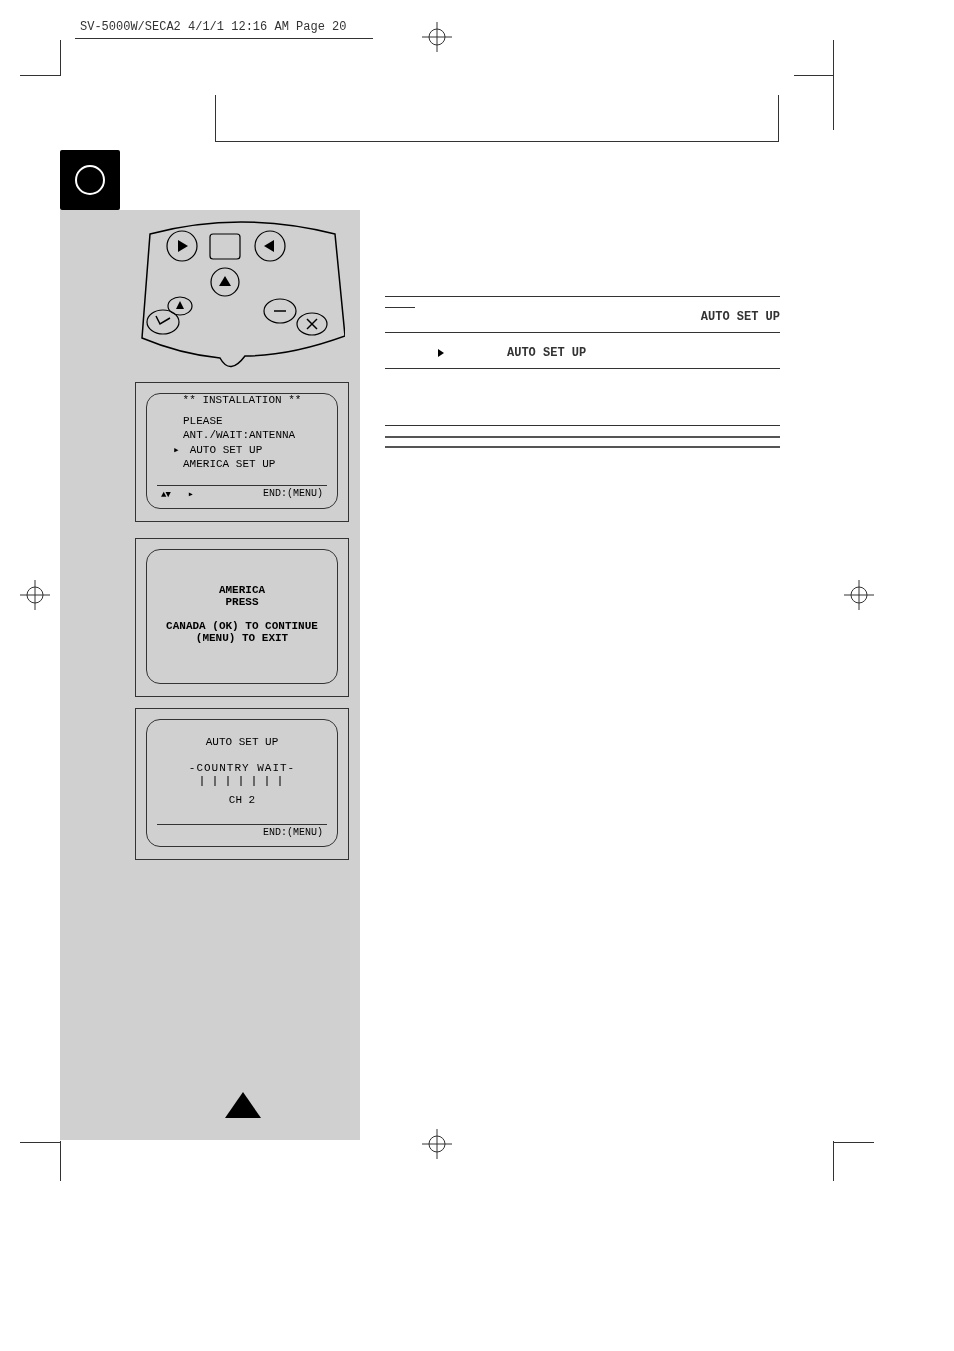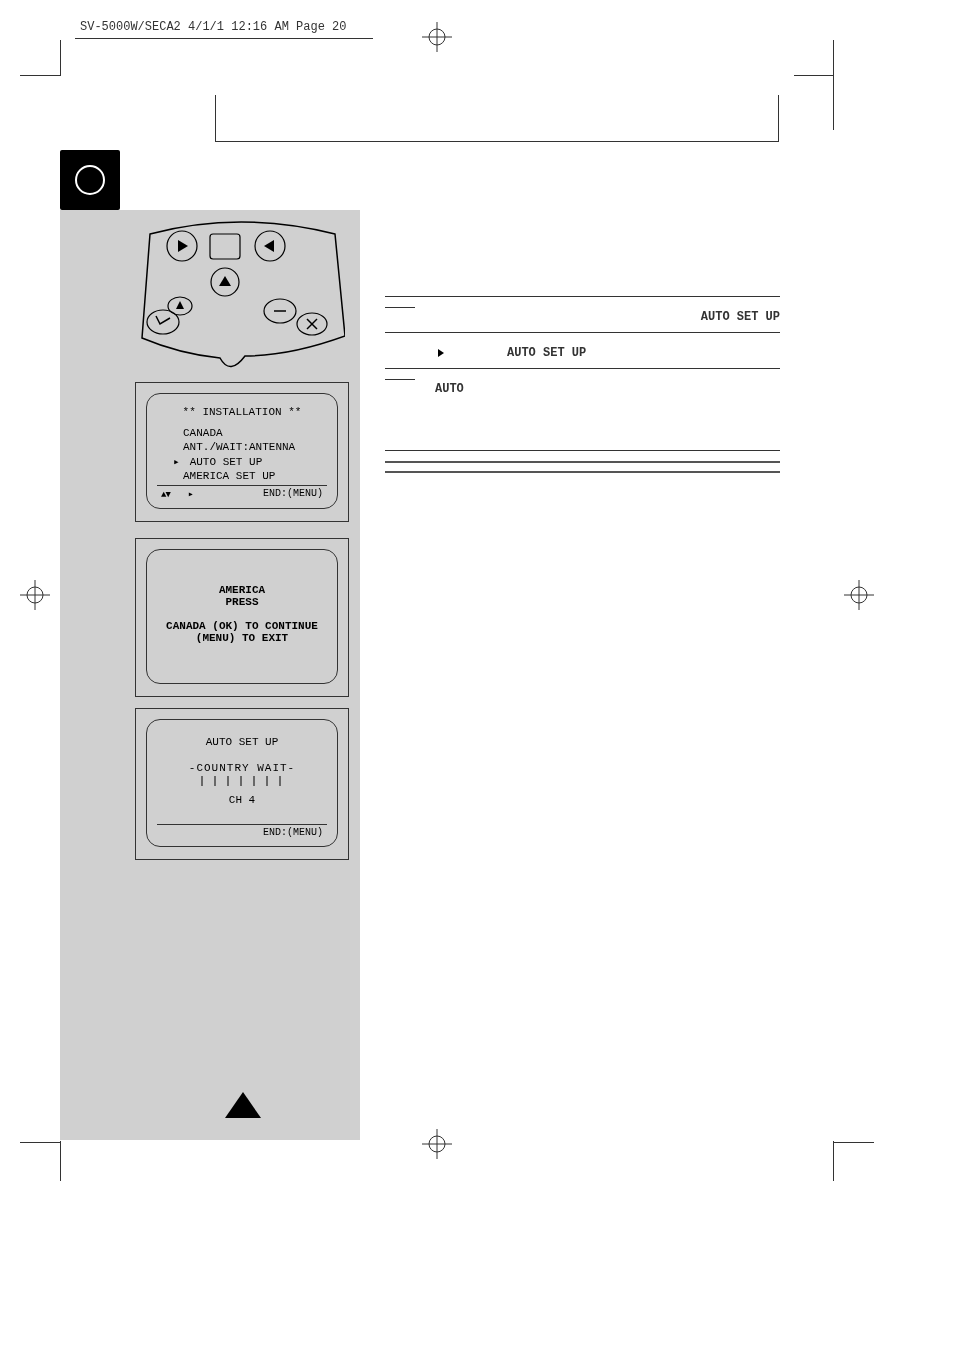--- a/index.html
+++ b/index.html
@@ -107,21 +107,20 @@
       right: 10px;
       top: 10px;
       bottom: 12px;
       background: #d0d0d0;
       border: 1px solid #333;
       border-radius: 14px;
       font-family: "Courier New", monospace;
       font-size: 11px;
       color: #000;
       text-align: center;
-      padding-top: 12px;
     }
     .inner-screen .left-align { text-align: left; padding-left: 36px; line-height: 1.3; }
     .inner-screen .bottom-bar {
       position: absolute;
       bottom: 8px;
       left: 10px;
       right: 10px;
       border-top: 1px solid #333;
       font-size: 10px;
       text-align: left;
@@ -238,21 +237,21 @@
     <line x1="134" y1="95" x2="146" y2="95" stroke="#000" stroke-width="1.5"></line>
     <ellipse cx="172" cy="108" rx="15" ry="11" fill="none" stroke="#000" stroke-width="1.2"></ellipse>
     <line x1="167" y1="103" x2="177" y2="113" stroke="#000" stroke-width="1.5"></line>
     <line x1="177" y1="103" x2="167" y2="113" stroke="#000" stroke-width="1.5"></line>
   </svg>
 
   <div class="screen-box sb1">
     <div class="inner-screen">
       <div style="margin-bottom:8px;">** INSTALLATION **</div>
       <div class="left-align">
-        <div>CANADA</div>
+        <div>PLEASE</div>
         <div>ANT./WAIT:ANTENNA</div>
         <div><span style="position:relative; left:-10px;">▸</span><span>AUTO SET UP</span></div>
         <div>AMERICA SET UP</div>
       </div>
       <div class="bottom-bar">
         <span><span class="ud-arrows">▲▼</span>&nbsp;&nbsp;&nbsp;▸</span>
         <span>END:(MENU)</span>
       </div>
     </div>
   </div>
@@ -275,21 +274,21 @@
       <svg width="90" height="14" viewBox="0 0 90 14" style="display:block;margin:0 auto;">
         <line x1="5" y1="2" x2="5" y2="12" stroke="#000"></line>
           <line x1="18" y1="2" x2="18" y2="12" stroke="#000"></line>
           <line x1="31" y1="2" x2="31" y2="12" stroke="#000"></line>
           <line x1="44" y1="2" x2="44" y2="12" stroke="#000"></line>
           <line x1="57" y1="2" x2="57" y2="12" stroke="#000"></line>
           <line x1="70" y1="2" x2="70" y2="12" stroke="#000"></line>
           <line x1="83" y1="2" x2="83" y2="12" stroke="#000"></line>
       </svg>
       <div style="height:6px;"></div>
-      <div>CH 4</div>
+      <div>CH 2</div>
       <div class="bottom-bar" style="justify-content:flex-end;">
         <span>END:(MENU)</span>
       </div>
     </div>
   </div>
 
   <div class="triangle-up"></div>
 </div>
 
 <div class="right-col">
@@ -304,24 +303,18 @@
   <hr class="sep-line" style="margin-top:0;">
   <div class="step-row">
     <div class="step-indent"></div>
     <div class="step-text">
       <span class="small-tri"></span>
       &nbsp;&nbsp;&nbsp;&nbsp;&nbsp;&nbsp;&nbsp;&nbsp;&nbsp;&nbsp;&nbsp;&nbsp;&nbsp;&nbsp;&nbsp;&nbsp;
       <span class="bold-mono">AUTO SET UP</span>
     </div>
   </div>
   <hr class="sep-line">
-  <div class="step-row">
-    <div class="step-indent" style="border-bottom:1px solid #333; width:30px; margin-right:20px;"></div>
-    <div class="step-text">
-      <span class="bold-mono">AUTO</span>
-    </div>
-  </div>
   <div style="height:40px;"></div>
   <hr class="sep-line">
   <hr class="thick-line">
   <div style="height:4px;"></div>
   <hr class="thick-line">
 </div>
 
 </body></html>

